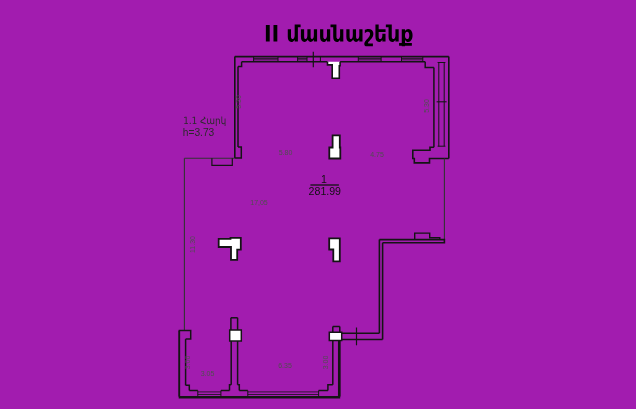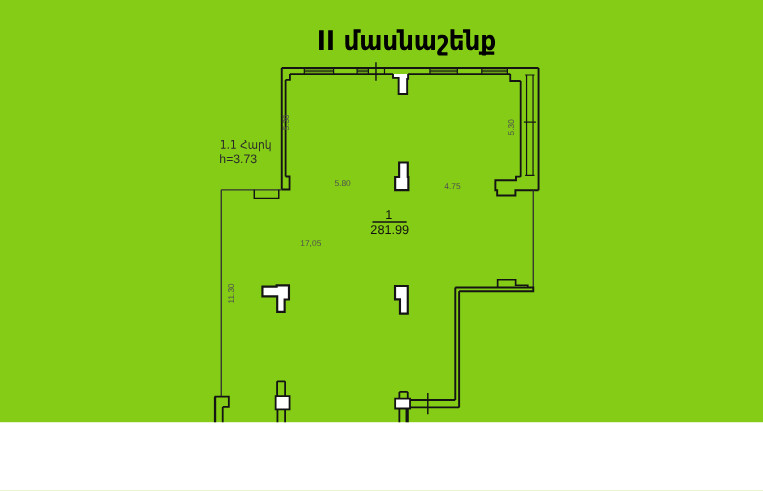--- a/index.html
+++ b/index.html
@@ -1,16 +1,16 @@
 <!DOCTYPE html>
 <html><head>
 <meta charset="utf-8">
 <style>
 html,body{margin:0;padding:0;background:#fff;}
-#page{position:relative;width:636px;height:352px;background:#84cc16;overflow:hidden;}
+#page{position:relative;width:636px;height:409px;background:#a21caf;overflow:hidden;}
 svg{display:block;}
 text{font-family:"Liberation Sans",sans-serif;}
 .dim{font-size:7px;fill:#4f4f4f;}
 </style>
 </head>
 <body>
 
 <div id="page">
 <svg width="636" height="409" viewBox="0 0 636 409">
 <g fill="none" stroke="#141414" stroke-width="1.5">

